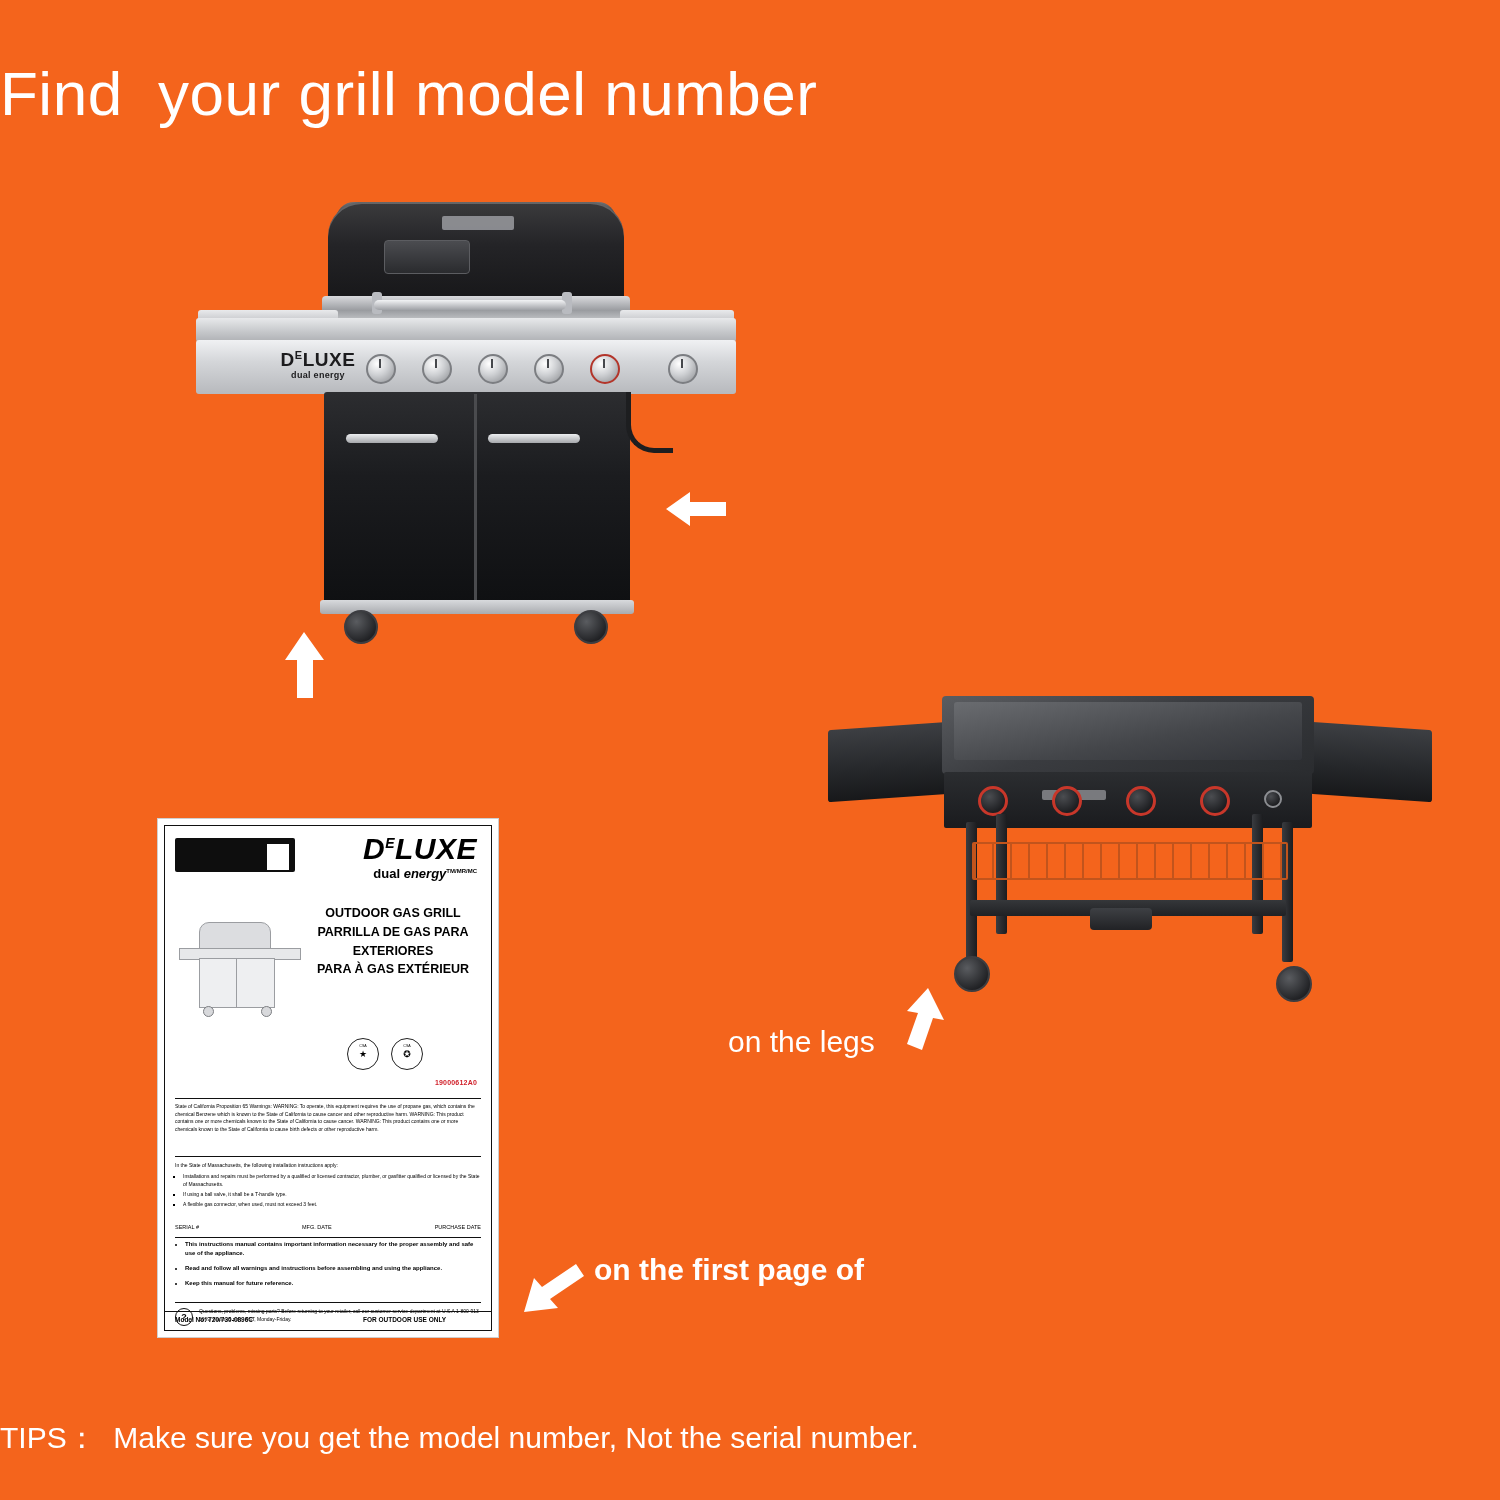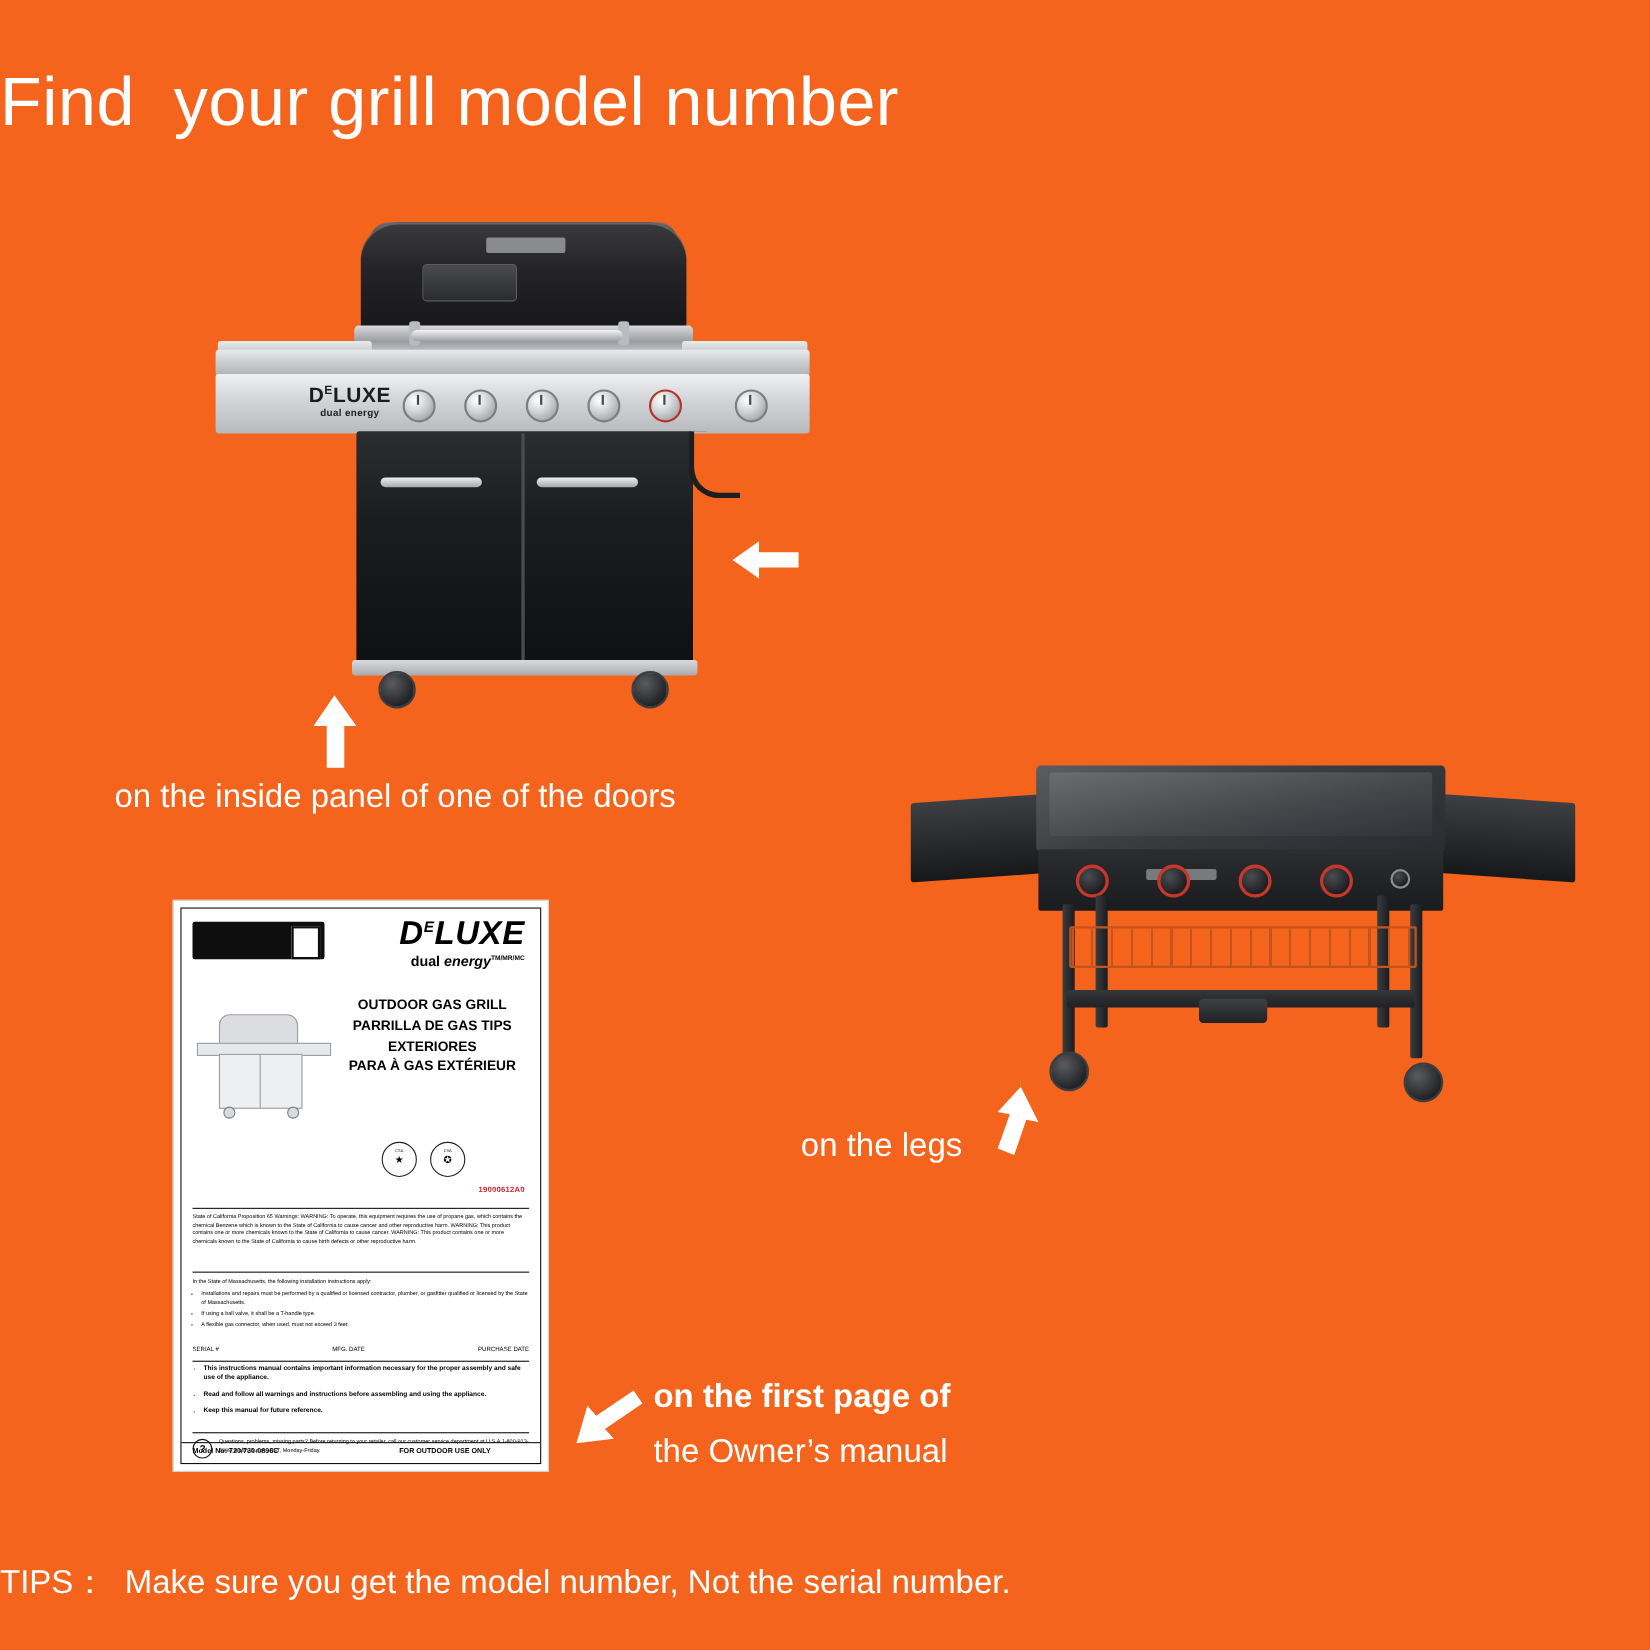--- a/index.html
+++ b/index.html
@@ -553,21 +553,20 @@
     <div class="caster" style="left:378px"></div>
   </div>
 
   <svg class="arrow" style="left:664px; top:486px;" width="64" height="46" viewBox="0 0 64 46">
     <path d="M2 23 L26 6 L26 16 L62 16 L62 30 L26 30 L26 40 Z" fill="#ffffff"></path>
   </svg>
 
   <svg class="arrow" style="left:280px; top:630px;" width="52" height="70" viewBox="0 0 52 70">
     <path d="M24 2 L44 30 L33 30 L33 68 L17 68 L17 30 L5 30 Z" fill="#ffffff"></path>
   </svg>
-  <div class="label" style="left:104px; top:705px;">on the inside panel of one of the doors</div>
 
   <div class="griddle">
     <div class="gr-wing-l"></div>
     <div class="gr-wing-r"></div>
     <div class="gr-top"></div>
     <div class="gr-plate"></div>
     <div class="gr-front"></div>
     <div class="gr-badge"></div>
     <div class="gr-knob" style="left:158px"></div>
     <div class="gr-knob" style="left:232px"></div>
@@ -600,21 +599,21 @@
 
       <div class="m-brandblock">
         <div class="m-deluxe">D<sup>E</sup>LUXE</div>
         <div class="m-dualenergy">
           dual <i>energy</i><span>TM/MR/MC</span>
         </div>
       </div>
 
       <div class="m-titles">
         <div>OUTDOOR GAS GRILL</div>
-        <div>PARRILLA DE GAS TIPS EXTERIORES</div>
+        <div>PARRILLA DE GAS PARA EXTERIORES</div>
         <div>PARA À GAS EXTÉRIEUR</div>
       </div>
 
       <div class="m-grillpic">
         <div class="mg-hood"></div>
         <div class="mg-counter"></div>
         <div class="mg-cab"></div>
         <div class="mg-wheel" style="left:26px"></div>
         <div class="mg-wheel" style="left:84px"></div>
       </div>
@@ -669,17 +668,16 @@
         <div class="mf-left">Model No: 720/730-0896C</div>
         <div class="mf-right">FOR OUTDOOR USE ONLY</div>
       </div>
     </div>
   </div>
 
   <svg class="arrow" style="left:520px; top:1262px;" width="66" height="56" viewBox="0 0 66 56">
     <path d="M4 50 L14 16 L22 25 L56 2 L64 14 L30 37 L38 46 Z" fill="#ffffff"></path>
   </svg>
   <div class="label" style="left:594px; top:1250px;font-weight:bold;">on the first page of</div>
-  <div class="label" style="left:594px; top:1300px;">the Owner’s manual</div>
 
   <div class="tips">TIPS：  Make sure you get the model number, Not the serial number.</div>
 
 </div>
 
 </body></html>

